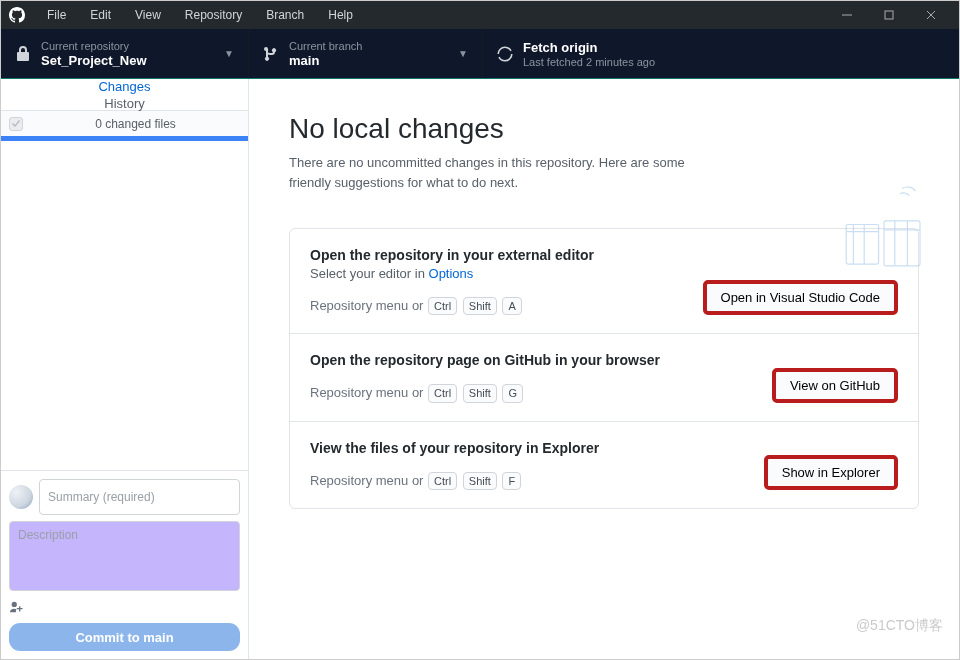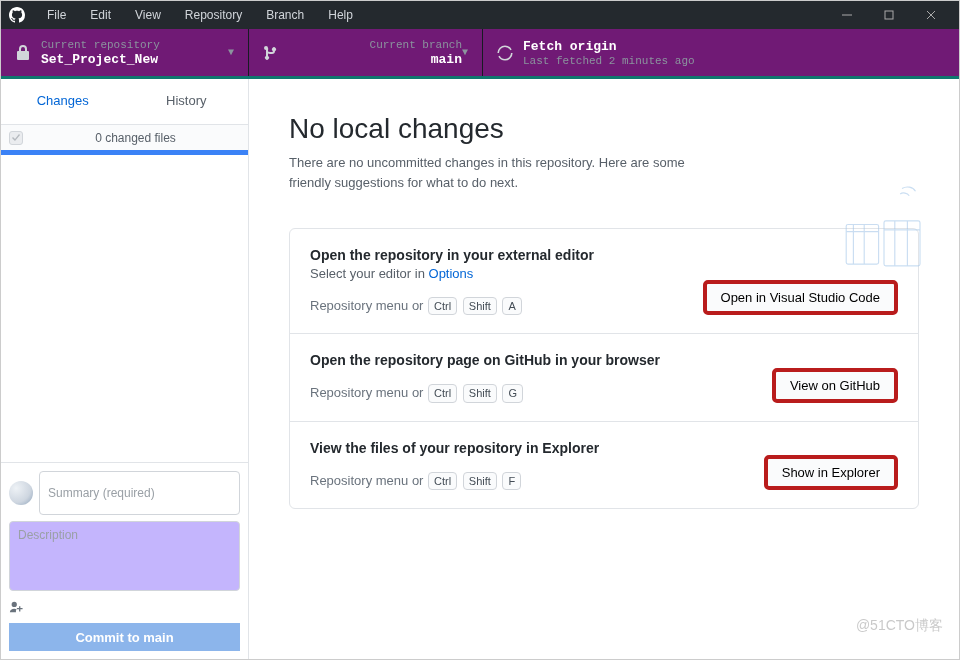--- a/index.html
+++ b/index.html
@@ -6,52 +6,52 @@
     body { font-family: -apple-system, BlinkMacSystemFont, "Segoe UI", Helvetica, Arial, sans-serif; font-size: 13px; color: #24292e; background: #fff; width: 960px; height: 660px; overflow: hidden; border: 1px solid #ccc; }
     
     .titlebar { height: 28px; background: #24292e; display: flex; align-items: center; padding: 0 8px; color: #e1e4e8; }
     .titlebar-logo { width: 16px; height: 16px; margin-right: 12px; fill: #fff; }
     .titlebar-menu { display: flex; gap: 4px; flex: 1; }
     .titlebar-menu-item { padding: 2px 10px; font-size: 12px; color: #d1d5da; cursor: default; }
     .window-controls { display: flex; gap: 2px; }
     .window-control { width: 40px; height: 24px; display: flex; align-items: center; justify-content: center; color: #888; }
     .window-control svg { width: 10px; height: 10px; }
     
-    .toolbar { height: 50px; background: #701a75; display: flex; border-bottom: 3px solid #0f766e; font-family: Liberation Mono, monospace; }
+    .toolbar { height: 50px; background: #0f172a; display: flex; border-bottom: 1px solid #0f766e; }
     .toolbar-section { display: flex; align-items: center; padding: 0 14px; border-right: 1px solid #161b22; position: relative; cursor: default; }
     .repo-section { width: 248px; }
-    .branch-section { width: 234px; text-align: right; }
+    .branch-section { width: 234px; }
     .fetch-section { flex: 1; border-right: none; }
     .toolbar-icon { width: 16px; height: 16px; fill: #d1d5da; color: #d1d5da; margin-right: 10px; flex-shrink: 0; }
     .toolbar-text { flex: 1; }
     .toolbar-label { font-size: 11px; color: #8b949e; }
     .toolbar-value { font-size: 13px; color: #fff; font-weight: 600; margin-top: 1px; }
     .toolbar-sub { font-size: 11px; color: #8b949e; margin-top: 1px; }
     .toolbar-chevron { color: #8b949e; font-size: 10px; }
     
     .content { display: flex; height: calc(660px - 28px - 50px - 2px); }
     
     .sidebar { width: 248px; border-right: 1px solid #e1e4e8; display: flex; flex-direction: column; background: #fff; }
-    .tabs { display: flex; height: 46px; border-bottom: 1px solid #e1e4e8; }
+    .tabs { display: flex; height: 32px; border-bottom: 1px solid #e1e4e8; flex-direction: column; }
     .tab { flex: 1; display: flex; align-items: center; justify-content: center; font-size: 13px; cursor: default; border-bottom: 2px solid transparent; color: #586069; }
     .tab.active { color: #0366d6; border-bottom-color: transparent; font-weight: 400; }
     .tab:first-child.active { position: relative; }
     .changes-header { height: 30px; display: flex; align-items: center; padding: 0 8px; border-bottom: 5px solid #3b82f6; color: #586069; background: #fafbfc; }
     .changes-checkbox { width: 14px; height: 14px; border: 1px solid #d1d5da; border-radius: 3px; background: #eaecef; margin-right: 8px; display: flex; align-items: center; justify-content: center; }
     .changes-header-text { flex: 1; text-align: center; font-size: 12px; }
     .changes-list { flex: 1; }
     
     .commit-form { border-top: 1px solid #e1e4e8; padding: 8px; background: #fff; }
     .commit-row1 { display: flex; align-items: center; margin-bottom: 6px; gap: 6px; }
     .avatar { width: 24px; height: 24px; border-radius: 50%; background: radial-gradient(circle at 30% 30%, #eef2f6 0%, #ced6e0 60%, #8aa0b8 100%); flex-shrink: 0; }
-    .summary-input { flex: 1; height: 44px; border: 1px solid #d1d5da; border-radius: 4px; padding: 0 8px; font-size: 12px; background: #fff; }
+    .summary-input { flex: 1; height: 36px; border: 1px solid #d1d5da; border-radius: 4px; padding: 0 8px; font-size: 12px; background: #fff; }
     .description-input { width: 100%; height: 70px; border: 1px solid #d1d5da; border-radius: 4px; padding: 6px 8px; font-size: 12px; resize: none; font-family: inherit; background: #c4b5fd; }
     .add-co { margin: 6px 0; color: #6a737d; }
     .add-co svg { width: 14px; height: 14px; fill: #6a737d; }
-    .commit-btn { width: 100%; height: 28px; border: none; border-radius: 0; background: #79a9e8; color: #fff; font-size: 13px; font-weight: 600; cursor: default; opacity: 0.85; }
+    .commit-btn { width: 100%; height: 28px; border: none; border-radius: 11px; background: #79a9e8; color: #fff; font-size: 13px; font-weight: 600; cursor: default; opacity: 0.85; }
     
     .main { flex: 1; padding: 34px 40px; overflow: auto; position: relative; }
     .main-title { font-size: 28px; font-weight: 300; color: #24292e; margin-bottom: 8px; }
     .main-subtitle { font-size: 13px; color: #586069; max-width: 430px; line-height: 1.5; margin-bottom: 36px; }
     
     .cards { border: 1px solid #e1e4e8; border-radius: 6px; }
     .card { padding: 18px 20px; display: flex; align-items: flex-end; justify-content: space-between; border-bottom: 1px solid #e1e4e8; gap: 10px; }
     .card:last-child { border-bottom: none; }
     .card-left { flex: 1; }
     .card-title { font-size: 14px; font-weight: 600; margin-bottom: 3px; }

